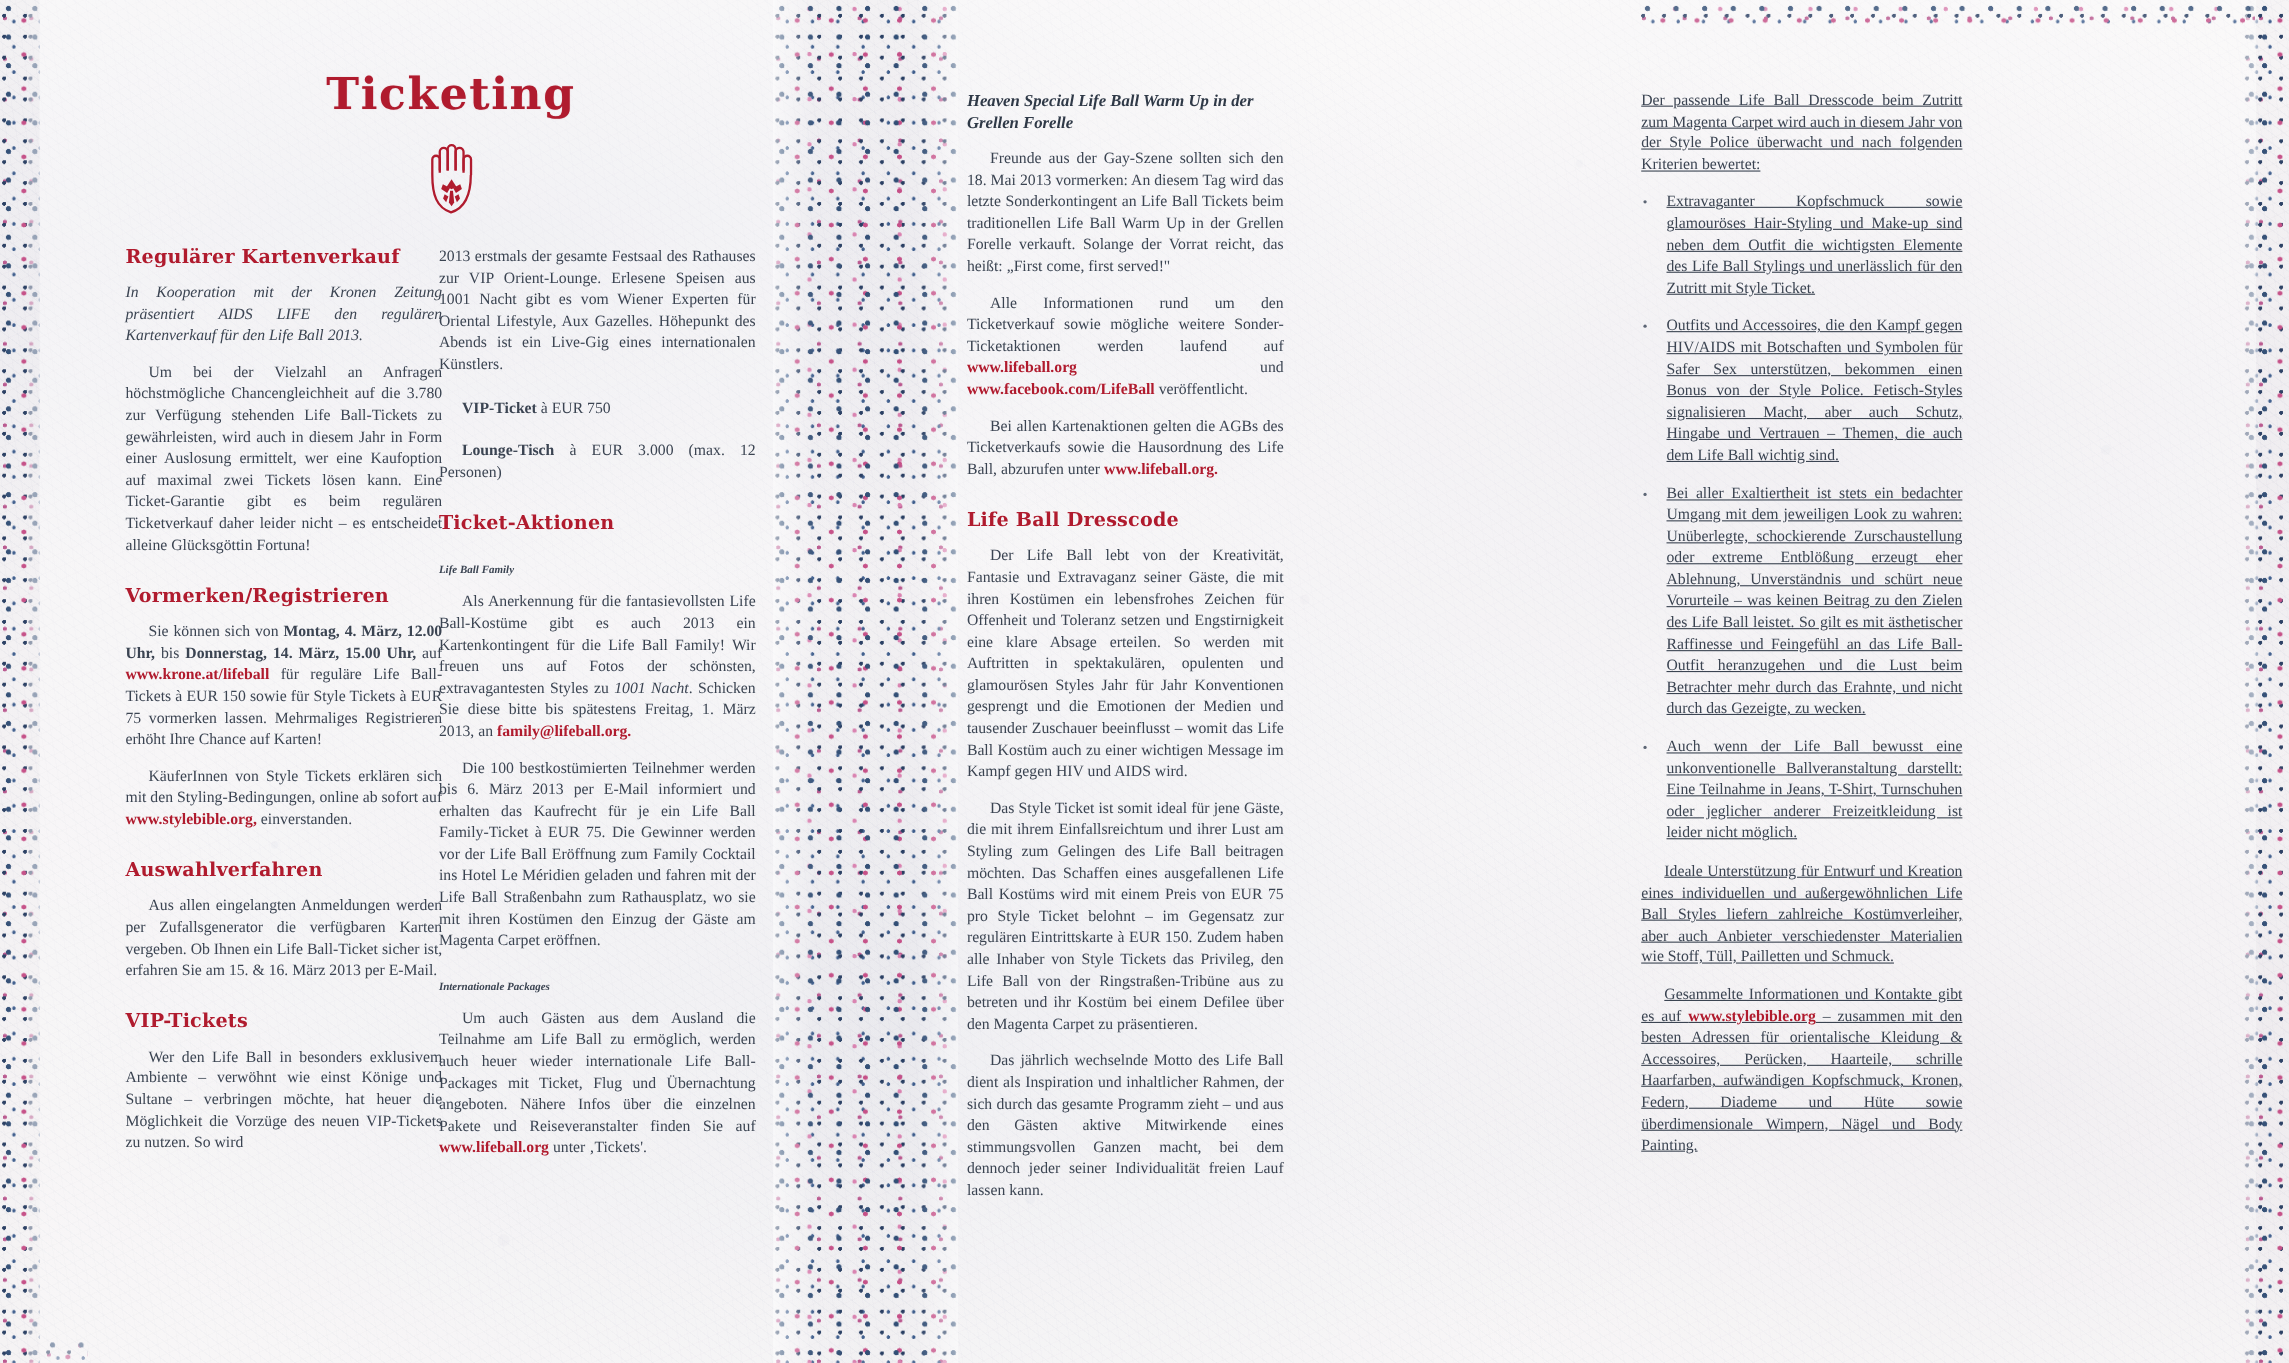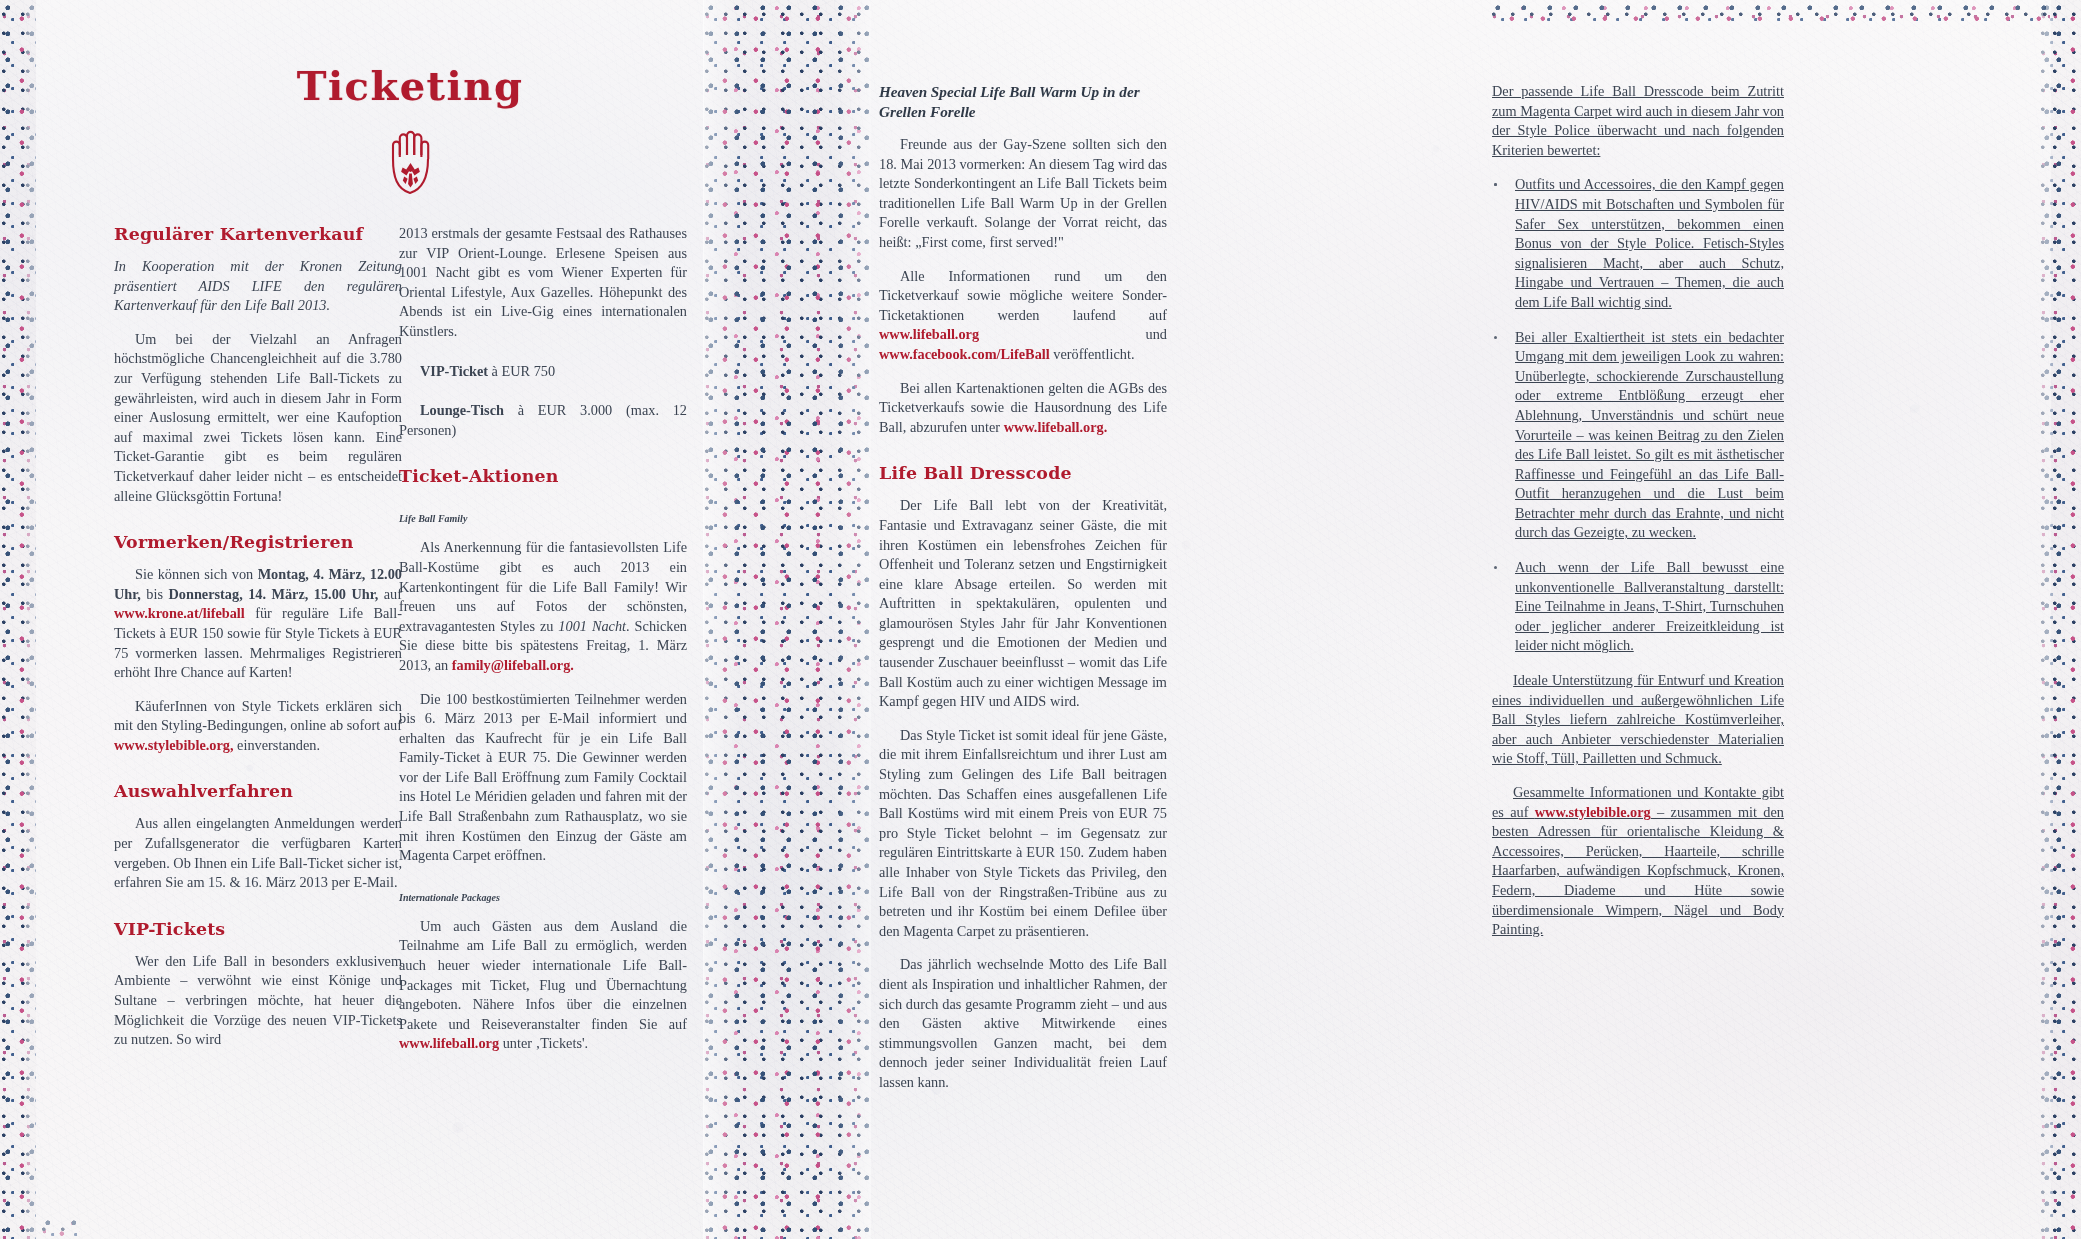--- a/index.html
+++ b/index.html
@@ -286,21 +286,21 @@
       <h2 class="sec spaced">Life Ball Dresscode</h2>
       <p>Der Life Ball lebt von der Kreativität, Fantasie und Extravaganz seiner Gäste, die mit ihren Kostümen ein lebensfrohes Zeichen für Offenheit und Toleranz setzen und Engstirnigkeit eine klare Absage erteilen. So werden mit Auftritten in spektakulären, opulenten und glamourösen Styles Jahr für Jahr Konventionen gesprengt und die Emotionen der Medien und tausender Zuschauer beeinflusst – womit das Life Ball Kostüm auch zu einer wichtigen Message im Kampf gegen HIV und AIDS wird.</p>
       <p>Das Style Ticket ist somit ideal für jene Gäste, die mit ihrem Einfallsreichtum und ihrer Lust am Styling zum Gelingen des Life Ball beitragen möchten. Das Schaffen eines ausgefallenen Life Ball Kostüms wird mit einem Preis von EUR 75 pro Style Ticket belohnt – im Gegensatz zur regulären Eintrittskarte à EUR 150. Zudem haben alle Inhaber von Style Tickets das Privileg, den Life Ball von der Ringstraßen-Tribüne aus zu betreten und ihr Kostüm bei einem Defilee über den Magenta Carpet zu präsentieren.</p>
       <p>Das jährlich wechselnde Motto des Life Ball dient als Inspiration und inhaltlicher Rahmen, der sich durch das gesamte Programm zieht – und aus den Gästen aktive Mitwirkende eines stimmungsvollen Ganzen macht, bei dem dennoch jeder seiner Individualität freien Lauf lassen kann.</p>
     </div>
 
     <div class="col c5">
       <p class="noind">Der passende Life Ball Dresscode beim Zutritt zum Magenta Carpet wird auch in diesem Jahr von der Style Police überwacht und nach folgenden Kriterien bewertet:</p>
 
       <ul class="bullets">
-        <li><span class="dot"></span></li>
+        <li><span class="dot"></span><span>Extravaganter Kopfschmuck sowie glamouröses Hair-Styling und Make-up sind neben dem Outfit die wichtigsten Elemente des Life Ball Stylings und unerlässlich für den Zutritt mit Style Ticket.</span></li>
         <li><span class="dot"></span><span>Outfits und Accessoires, die den Kampf gegen HIV/AIDS mit Botschaften und Symbolen für Safer Sex unterstützen, bekommen einen Bonus von der Style Police. Fetisch-Styles signalisieren Macht, aber auch Schutz, Hingabe und Vertrauen – Themen, die auch dem Life Ball wichtig sind.</span></li>
         <li><span class="dot"></span><span>Bei aller Exaltiertheit ist stets ein bedachter Umgang mit dem jeweiligen Look zu wahren: Unüberlegte, schockierende Zurschaustellung oder extreme Entblößung erzeugt eher Ablehnung, Unverständnis und schürt neue Vorurteile – was keinen Beitrag zu den Zielen des Life Ball leistet. So gilt es mit ästhetischer Raffinesse und Feingefühl an das Life Ball-Outfit heranzugehen und die Lust beim Betrachter mehr durch das Erahnte, und nicht durch das Gezeigte, zu wecken.</span></li>
         <li><span class="dot"></span><span>Auch wenn der Life Ball bewusst eine unkonventionelle Ballveranstaltung darstellt: Eine Teilnahme in Jeans, T-Shirt, Turnschuhen oder jeglicher anderer Freizeitkleidung ist leider nicht möglich.</span></li>
       </ul>
 
       <p>Ideale Unterstützung für Entwurf und Kreation eines individuellen und außergewöhnlichen Life Ball Styles liefern zahlreiche Kostümverleiher, aber auch Anbieter verschiedenster Materialien wie Stoff, Tüll, Pailletten und Schmuck.</p>
       <p>
         <span>Gesammelte Informationen und Kontakte gibt es auf </span><span class="link">www.stylebible.org</span><span> – zusammen mit den besten Adressen für orientalische Kleidung &amp; Accessoires, Perücken, Haarteile, schrille Haarfarben, aufwändigen Kopfschmuck, Kronen, Federn, Diademe und Hüte sowie überdimensionale Wimpern, Nägel und Body Painting.</span>
       </p>
     </div>

